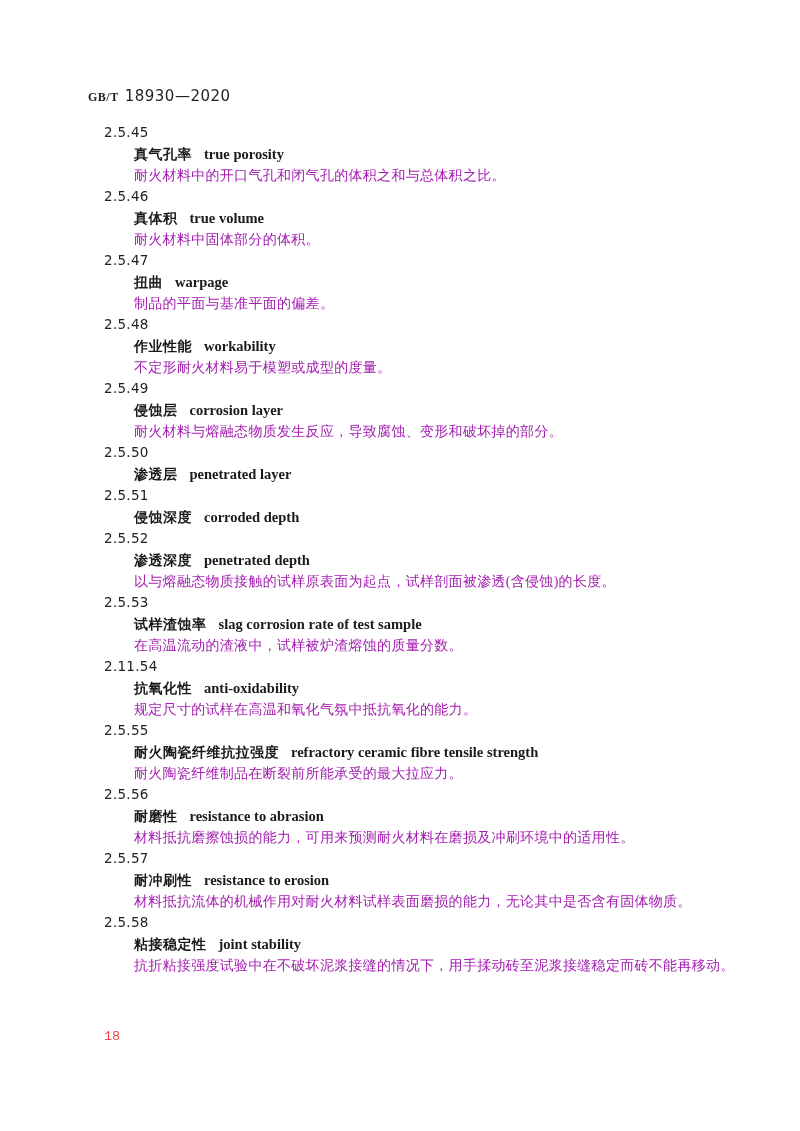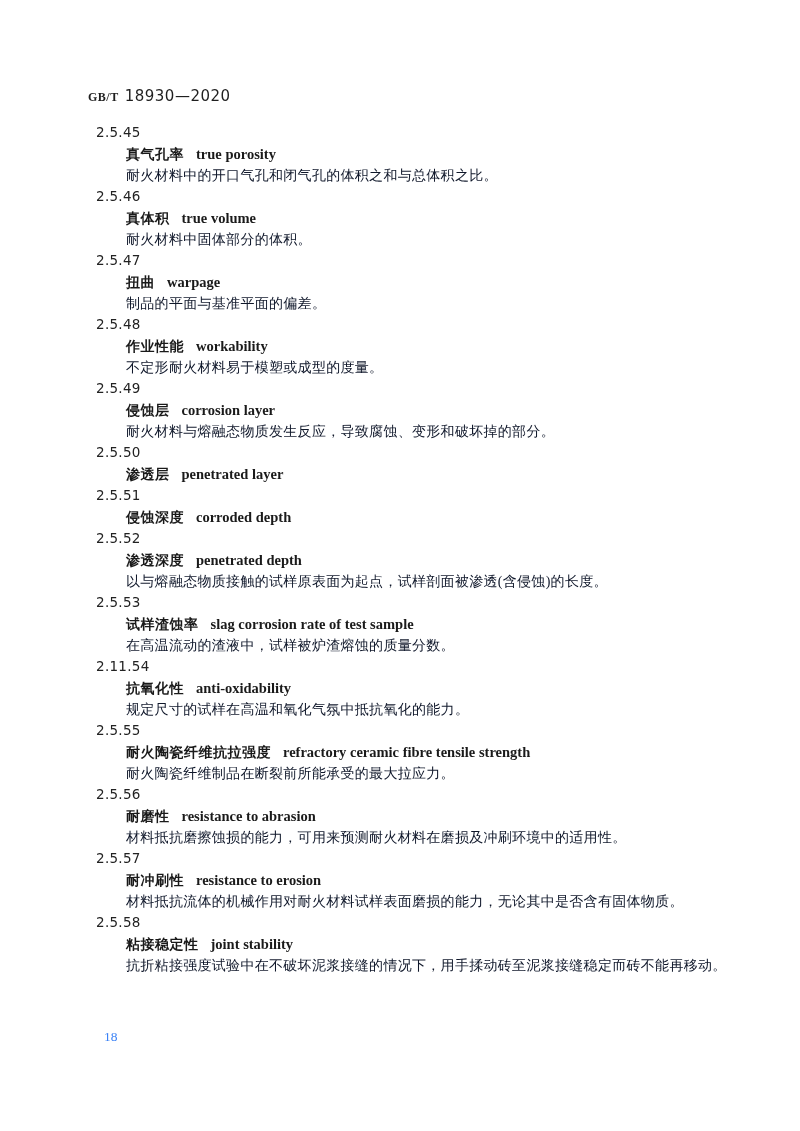--- a/index.html
+++ b/index.html
@@ -33,21 +33,21 @@
   .doc-header .std-code {
     font-family: "DejaVu Sans", "Liberation Sans", sans-serif;
     font-weight: 500;
     font-size: 15px;
     letter-spacing: 0.5px;
     margin-left: 6px;
   }
   .terms {
     position: absolute;
     top: 122px;
-    left: 8px;
+    left: 16px;
     width: 640px;
   }
   .entry {
     line-height: 21px;
   }
   .entry .num {
     margin-left: 88px;
     font-family: "DejaVu Sans", "Liberation Sans", sans-serif;
     font-size: 13.5px;
     color: #222222;
@@ -69,30 +69,30 @@
     font-weight: 700;
     font-size: 14.5px;
     color: #1a1a1a;
     margin-left: 12px;
   }
   .entry .def {
     margin-left: 118px;
     font-family: "Liberation Serif", "DejaVu Serif", serif;
     font-size: 14px;
     letter-spacing: 0.3px;
-    color: #0f172a;
+    color: #a21caf;
     white-space: nowrap;
   }
   .page-footer {
     position: absolute;
     top: 1028px;
     left: 104px;
-    font-family: Liberation Serif, serif;
+    font-family: Liberation Mono, monospace;
     font-size: 13.5px;
-    color: #3b82f6;
+    color: #ef4444;
     line-height: 18px;
   }
 </style>
 </head>
 <body>
 
 <div class="page">
 
   <div class="doc-header">
     <span class="std-prefix">GB/T</span><span class="std-code">18930—2020</span>

